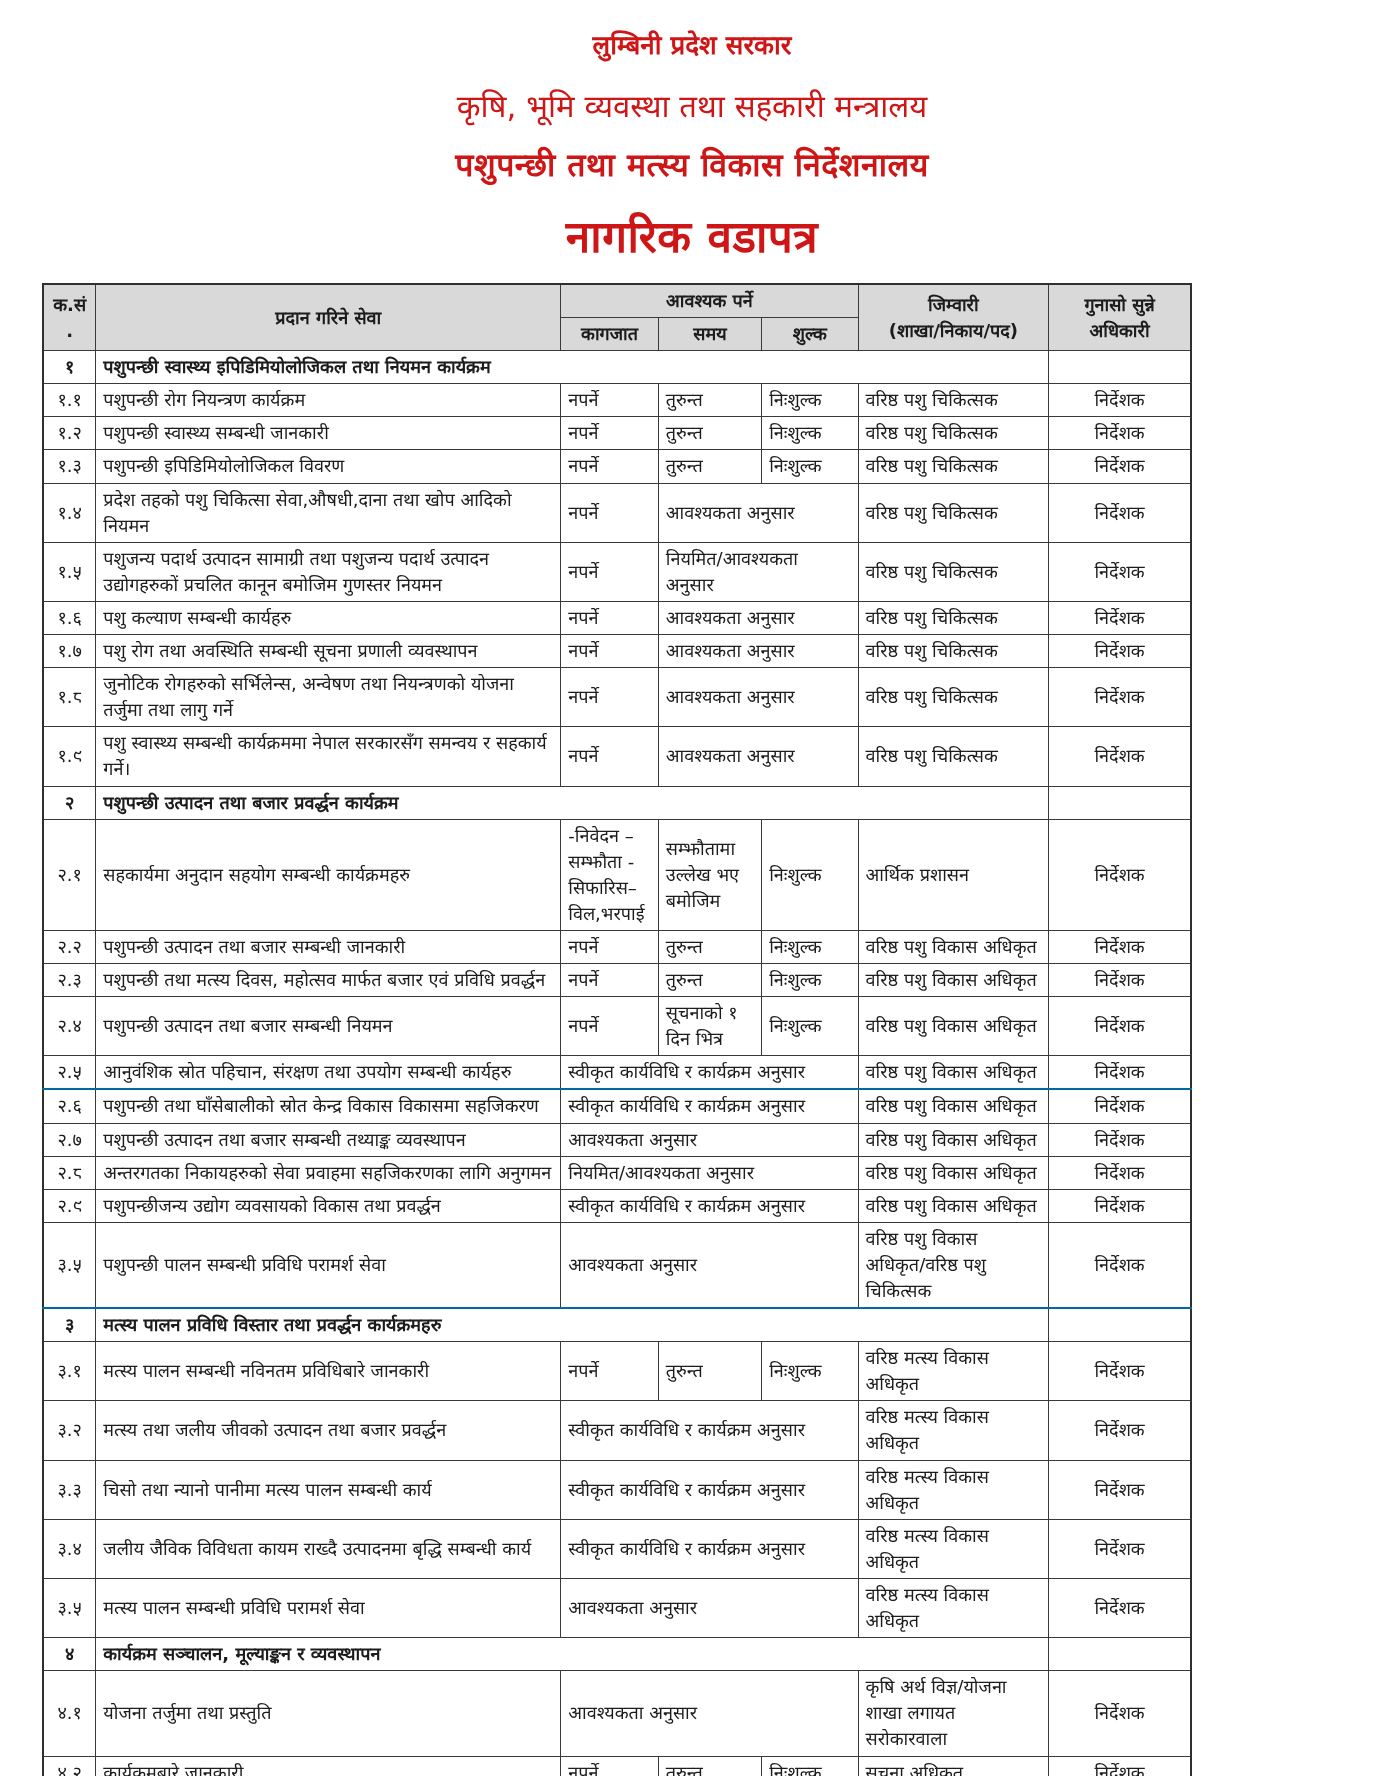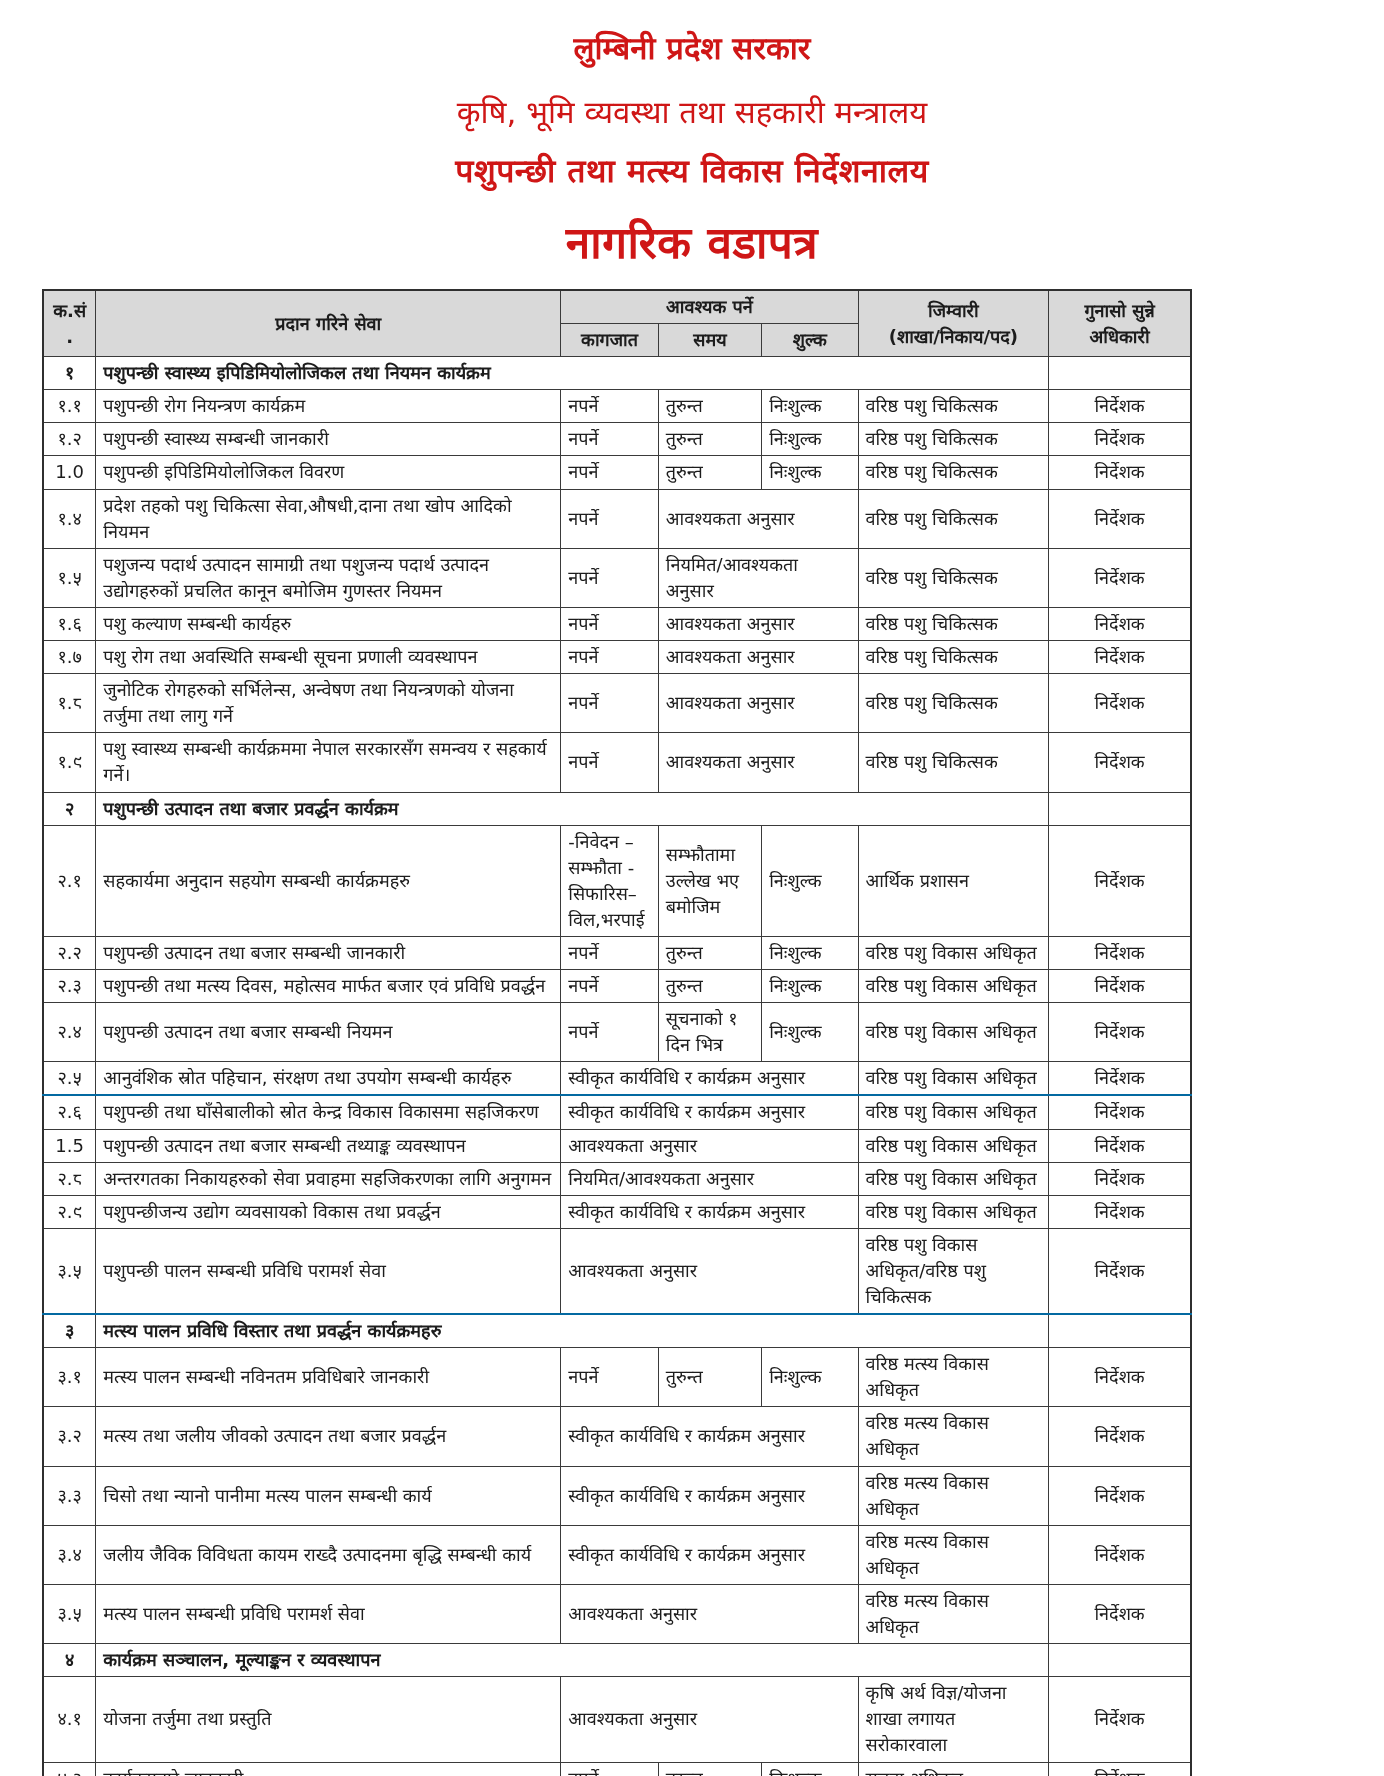--- a/index.html
+++ b/index.html
@@ -5,21 +5,21 @@
   html,body{margin:0;padding:0;background:#ffffff;}
   body{
     width:1384px;
     font-family:"DejaVu Sans",sans-serif;
     color:#1c1c1c;
     -webkit-font-smoothing:antialiased;
   }
   .page{width:1384px;min-height:1776px;background:#fff;}
   .doc-header{padding-top:18px;text-align:center;}
   .doc-header div{color:#cf1616;}
-  .t1{font-size:31px;font-weight:600;margin:8px 0 22px;}
+  .t1{font-size:26px;font-weight:600;margin:8px 0 22px;}
   .t2{font-size:31px;font-weight:400;margin:14px 0;}
   .t3{font-size:32px;font-weight:800;margin:16px 0 10px;letter-spacing:0.5px;}
   .t4{font-size:44px;font-weight:800;margin:20px 0 18px;letter-spacing:0.5px;}
 
   .table-wrap{margin:10px 0 0 42px;width:1150px;}
   table.charter{
     width:100%;
     border-collapse:collapse;
     table-layout:fixed;
     border:2px solid #2f2f2f;
@@ -114,21 +114,21 @@
           <tr>
             <td class="c-sn">१.२</td>
             <td class="c-service">पशुपन्छी स्वास्थ्य सम्बन्धी जानकारी</td>
             <td class="c-mid" colspan="1">नपर्ने</td>
             <td class="c-mid" colspan="1">तुरुन्त</td>
             <td class="c-mid" colspan="1">निःशुल्क</td>
             <td class="c-resp">वरिष्ठ पशु चिकित्सक</td>
             <td class="c-officer">निर्देशक</td>
           </tr>
           <tr>
-            <td class="c-sn">1.0</td>
+            <td class="c-sn">१.३</td>
             <td class="c-service">पशुपन्छी इपिडिमियोलोजिकल विवरण</td>
             <td class="c-mid" colspan="1">नपर्ने</td>
             <td class="c-mid" colspan="1">तुरुन्त</td>
             <td class="c-mid" colspan="1">निःशुल्क</td>
             <td class="c-resp">वरिष्ठ पशु चिकित्सक</td>
             <td class="c-officer">निर्देशक</td>
           </tr>
           <tr>
             <td class="c-sn">१.४</td>
             <td class="c-service">प्रदेश तहको पशु चिकित्सा सेवा,औषधी,दाना तथा खोप आदिको नियमन</td>
@@ -229,21 +229,21 @@
             <td class="c-officer">निर्देशक</td>
           </tr>
           <tr class="thick-top">
             <td class="c-sn">२.६</td>
             <td class="c-service">पशुपन्छी तथा घाँसेबालीको स्रोत केन्द्र विकास विकासमा सहजिकरण</td>
             <td class="c-mid" colspan="3">स्वीकृत कार्यविधि र कार्यक्रम अनुसार</td>
             <td class="c-resp">वरिष्ठ पशु विकास अधिकृत</td>
             <td class="c-officer">निर्देशक</td>
           </tr>
           <tr>
-            <td class="c-sn">1.5</td>
+            <td class="c-sn">२.७</td>
             <td class="c-service">पशुपन्छी उत्पादन तथा बजार सम्बन्धी तथ्याङ्क व्यवस्थापन</td>
             <td class="c-mid" colspan="3">आवश्यकता अनुसार</td>
             <td class="c-resp">वरिष्ठ पशु विकास अधिकृत</td>
             <td class="c-officer">निर्देशक</td>
           </tr>
           <tr>
             <td class="c-sn">२.८</td>
             <td class="c-service">अन्तरगतका निकायहरुको सेवा प्रवाहमा सहजिकरणका लागि अनुगमन</td>
             <td class="c-mid" colspan="3">नियमित/आवश्यकता अनुसार</td>
             <td class="c-resp">वरिष्ठ पशु विकास अधिकृत</td>

